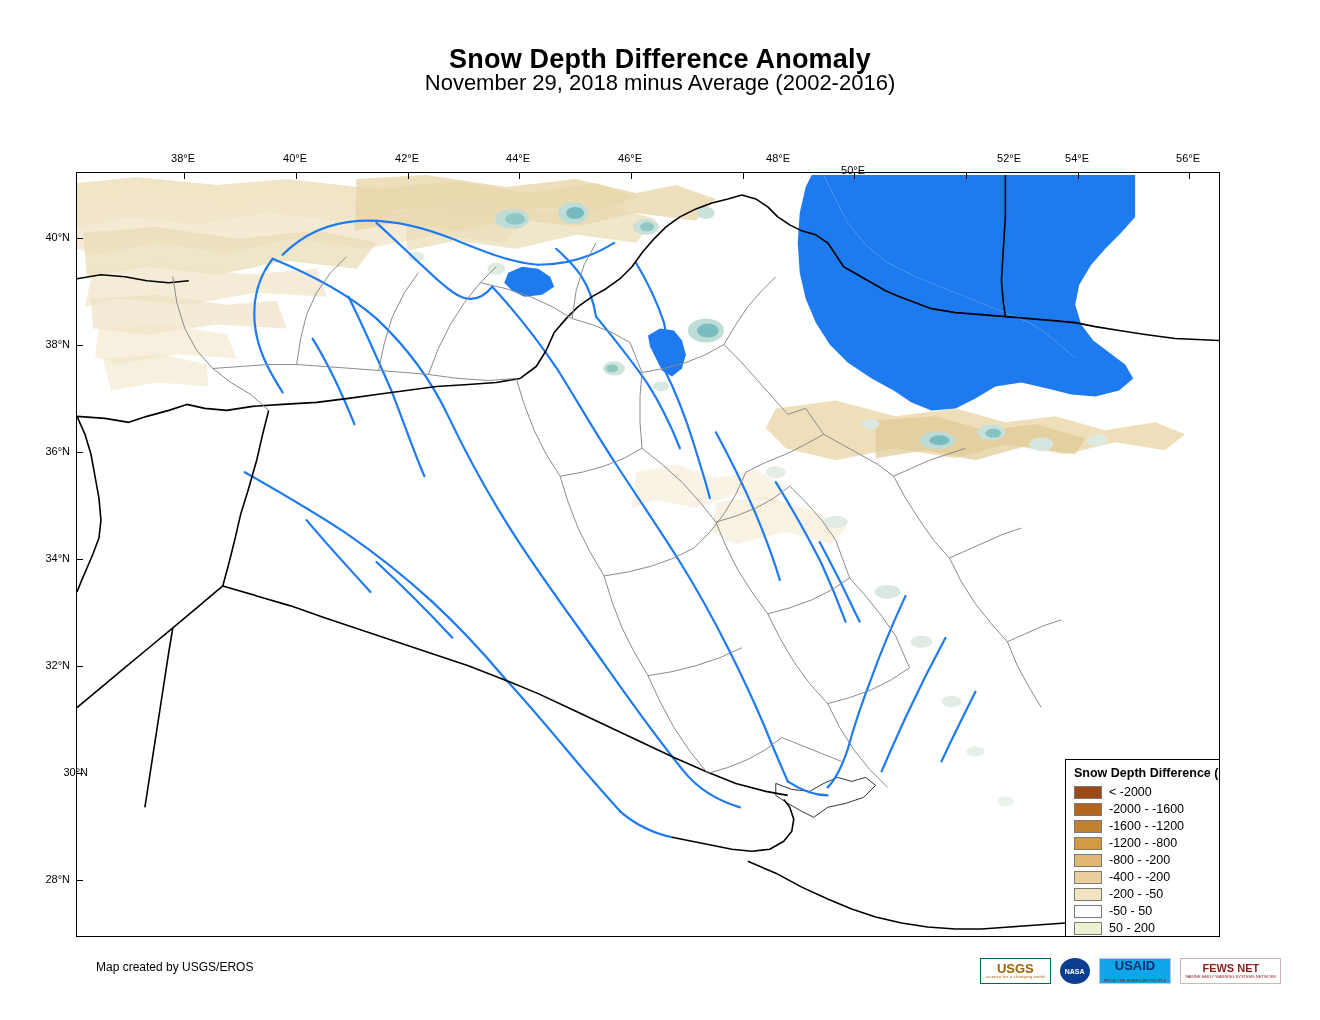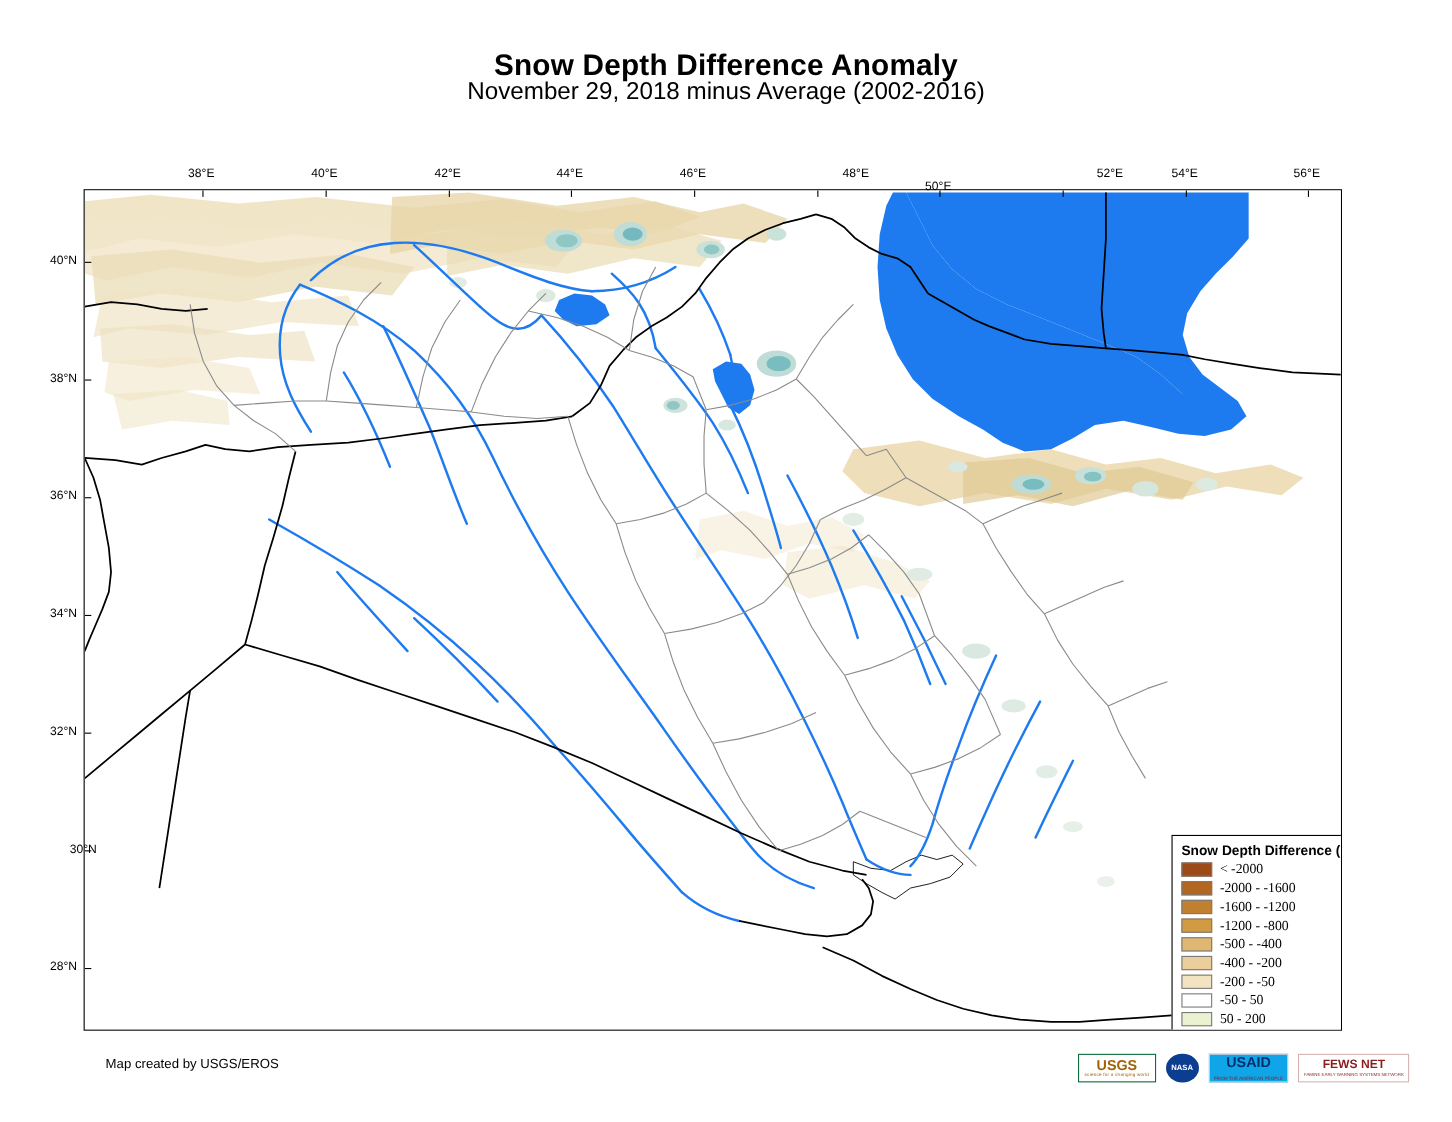--- a/index.html
+++ b/index.html
@@ -90,22 +90,22 @@
     padding: 6px 8px 6px 8px;
     font-size: 12.5px;
   }
   #legend-title {
     font-size: 12.5px;
     font-weight: bold;
     margin-bottom: 4px;
   }
   .legend-row {
     display: flex;
+    align-items: center;
     height: 17px;
-    font-family: Liberation Serif, serif;
   }
   .legend-swatch {
     width: 28px;
     height: 13px;
     border: 1px solid #7a7a7a;
     box-sizing: border-box;
     margin-right: 7px;
     flex: 0 0 auto;
   }
   .legend-label {
@@ -404,21 +404,21 @@
         <div class="legend-row">
           <span class="legend-swatch" style="background: rgb(192, 128, 48);"></span>
           <span class="legend-label">-1600 - -1200</span>
         </div>
         <div class="legend-row">
           <span class="legend-swatch" style="background: rgb(210, 154, 67);"></span>
           <span class="legend-label">-1200 - -800</span>
         </div>
         <div class="legend-row">
           <span class="legend-swatch" style="background: rgb(224, 183, 114);"></span>
-          <span class="legend-label">-500 - -400</span>
+          <span class="legend-label">-800 - -200</span>
         </div>
         <div class="legend-row">
           <span class="legend-swatch" style="background: rgb(235, 206, 155);"></span>
           <span class="legend-label">-400 - -200</span>
         </div>
         <div class="legend-row">
           <span class="legend-swatch" style="background: rgb(242, 228, 192);"></span>
           <span class="legend-label">-200 - -50</span>
         </div>
         <div class="legend-row">

